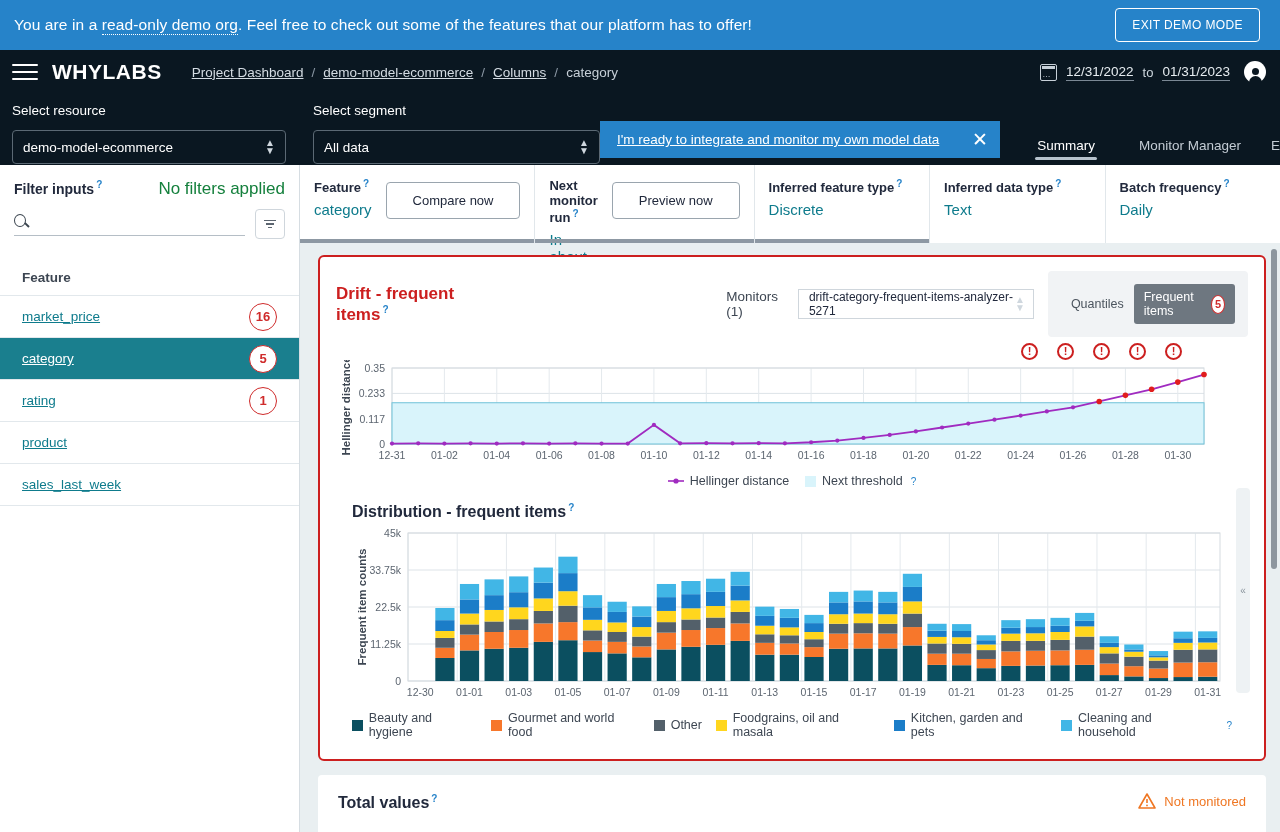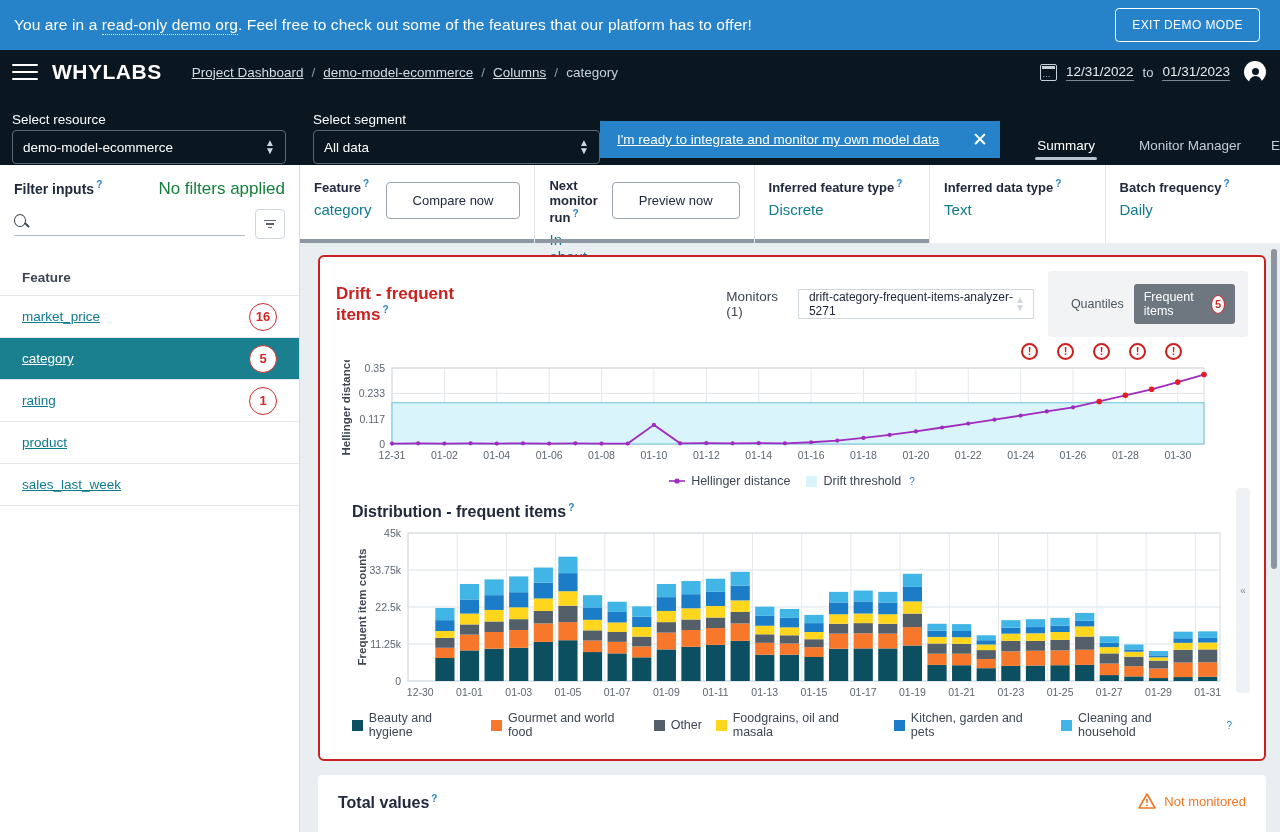--- a/index.html
+++ b/index.html
@@ -60,21 +60,21 @@
   .avatar {
     width: 22px; height: 22px; border-radius: 50%; background: #fff;
     display:flex; align-items:center; justify-content:center; margin-left: 5px; cursor: pointer;
   }
   .avatar .head { width: 7px; height: 7px; border-radius: 50%; background: #0a1721; position: relative; top: -1px;}
   .avatar::after { content:""; position: absolute; width: 13px; height: 7px; border-radius: 7px 7px 0 0;
      background: #0a1721; margin-top: 15px; }
 
   .selectors-row { display: flex; align-items: flex-end; padding: 0 0 0 12px; height: 70px; position: relative; }
   .sel-group { display: flex; flex-direction: column; }
-  .sel-label { color: #fff; font-size: 13.5px; margin-bottom: 3px; font-weight: 400; }
+  .sel-label { color: #fff; font-size: 13.5px; margin-bottom: 12px; font-weight: 400; }
   .sel-box {
     width: 274px; height: 34px; background: #0a1721; border: 1px solid #5b6974;
     border-radius: 4px; display: flex; align-items: center; justify-content: space-between;
     padding: 0 10px; color: #fff; font-size: 13.5px; cursor: pointer;
   }
   .sel-group.seg { margin-left: 27px; }
   .sel-group.seg .sel-box { width: 287px; }
   .updown { font-size: 10px; color: #cfd7de; line-height: 8px; text-align:center;}
 
   .integrate-cta {
@@ -475,21 +475,21 @@
           <div class="legend-row">
             <div class="legend-item">
               <svg width="16" height="10">
                   <line x1="0" y1="5" x2="16" y2="5" stroke="#a02bc0" stroke-width="1.6"></line>
                   <circle cx="8" cy="5" r="2.6" fill="#a02bc0"></circle>
                 </svg>
               <span>Hellinger distance</span>
             </div>
             <div class="legend-item">
               <span class="legend-swatch" style="background:#d9f4fb;"></span>
-              <span>Drift threshold</span>
+              <span>Next threshold</span>
               <span class="qmark">?</span>
             </div>
           </div>
 
           <div class="panel-dist">
             <div class="dist-title"><span>Distribution - frequent items</span><span class="qmark">?</span></div>
             <div class="chart-box" style="height:180px;">
               <svg id="dist-svg" width="880" height="180">
                   <line x1="56" y1="156" x2="868" y2="156" stroke="#dde3e8" stroke-width="1"></line>
                   <text x="49" y="160" text-anchor="end" font-size="10.5" fill="#5c6570" font-family="&quot;Liberation Sans&quot;, sans-serif">0</text>

